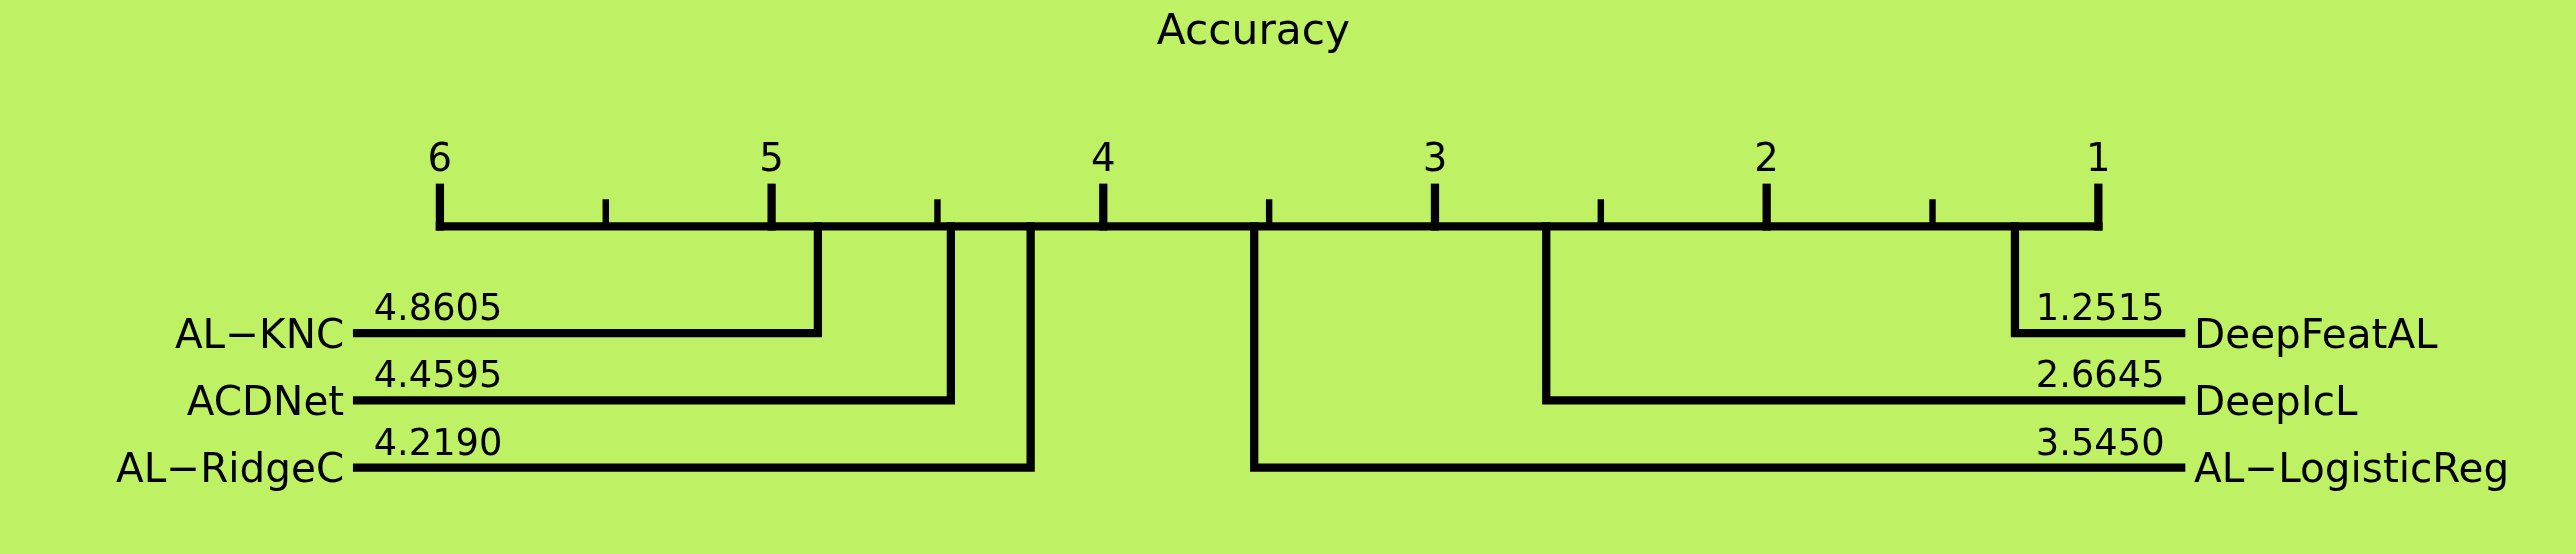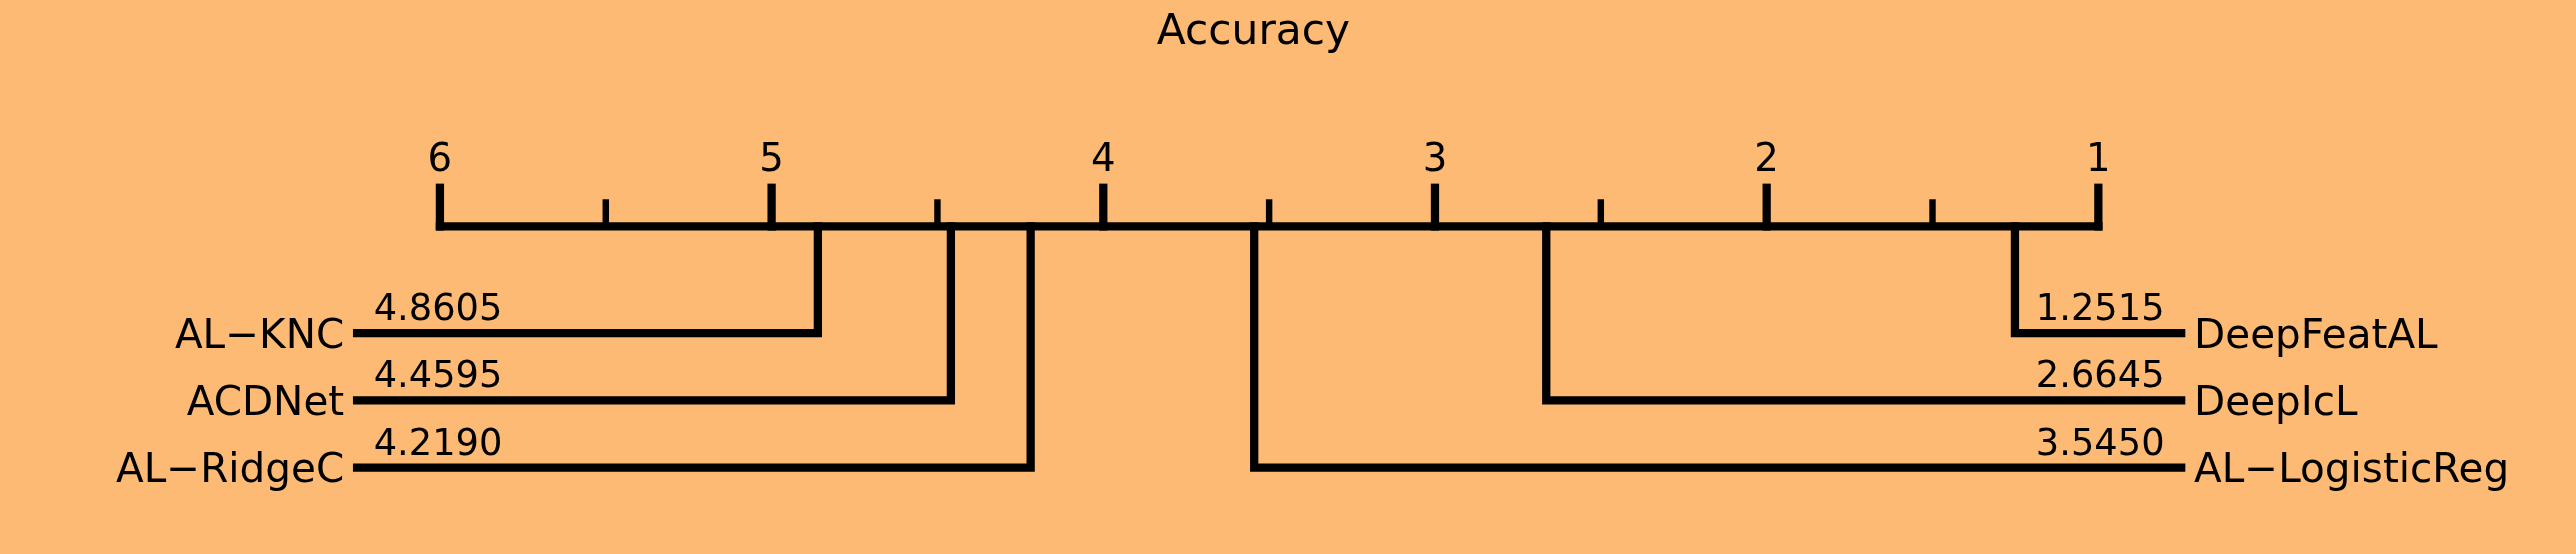--- a/index.html
+++ b/index.html
@@ -1,17 +1,17 @@
 <!DOCTYPE html>
 <html style="font-size:14.7px"><head>
 <meta charset="utf-8">
 <style>
   html, body { margin:0; padding:0; background:#ffffff; }
   body { width:2576px; height:555px; font-family:"DejaVu Sans", sans-serif; overflow:hidden; }
-  #cd-figure { position:relative; width:2576px; height:555px; background:#fdba74; }
+  #cd-figure { position:relative; width:2576px; height:555px; background:#bef264; }
   #cd-svg { position:absolute; left:0; top:0; width:2576px; height:555px; display:block; }
   text { fill:#000000; font-family:"DejaVu Sans", sans-serif; }
   .title-text { font-size:46px; text-anchor:middle; }
   .tick-text { font-size:42px; text-anchor:middle; }
   .method-left { font-size:44px; text-anchor:end; }
   .method-right { font-size:44px; text-anchor:start; }
   .value-left { font-size:40px; text-anchor:start; }
   .value-right { font-size:40px; text-anchor:end; }
 </style>
 </head>

